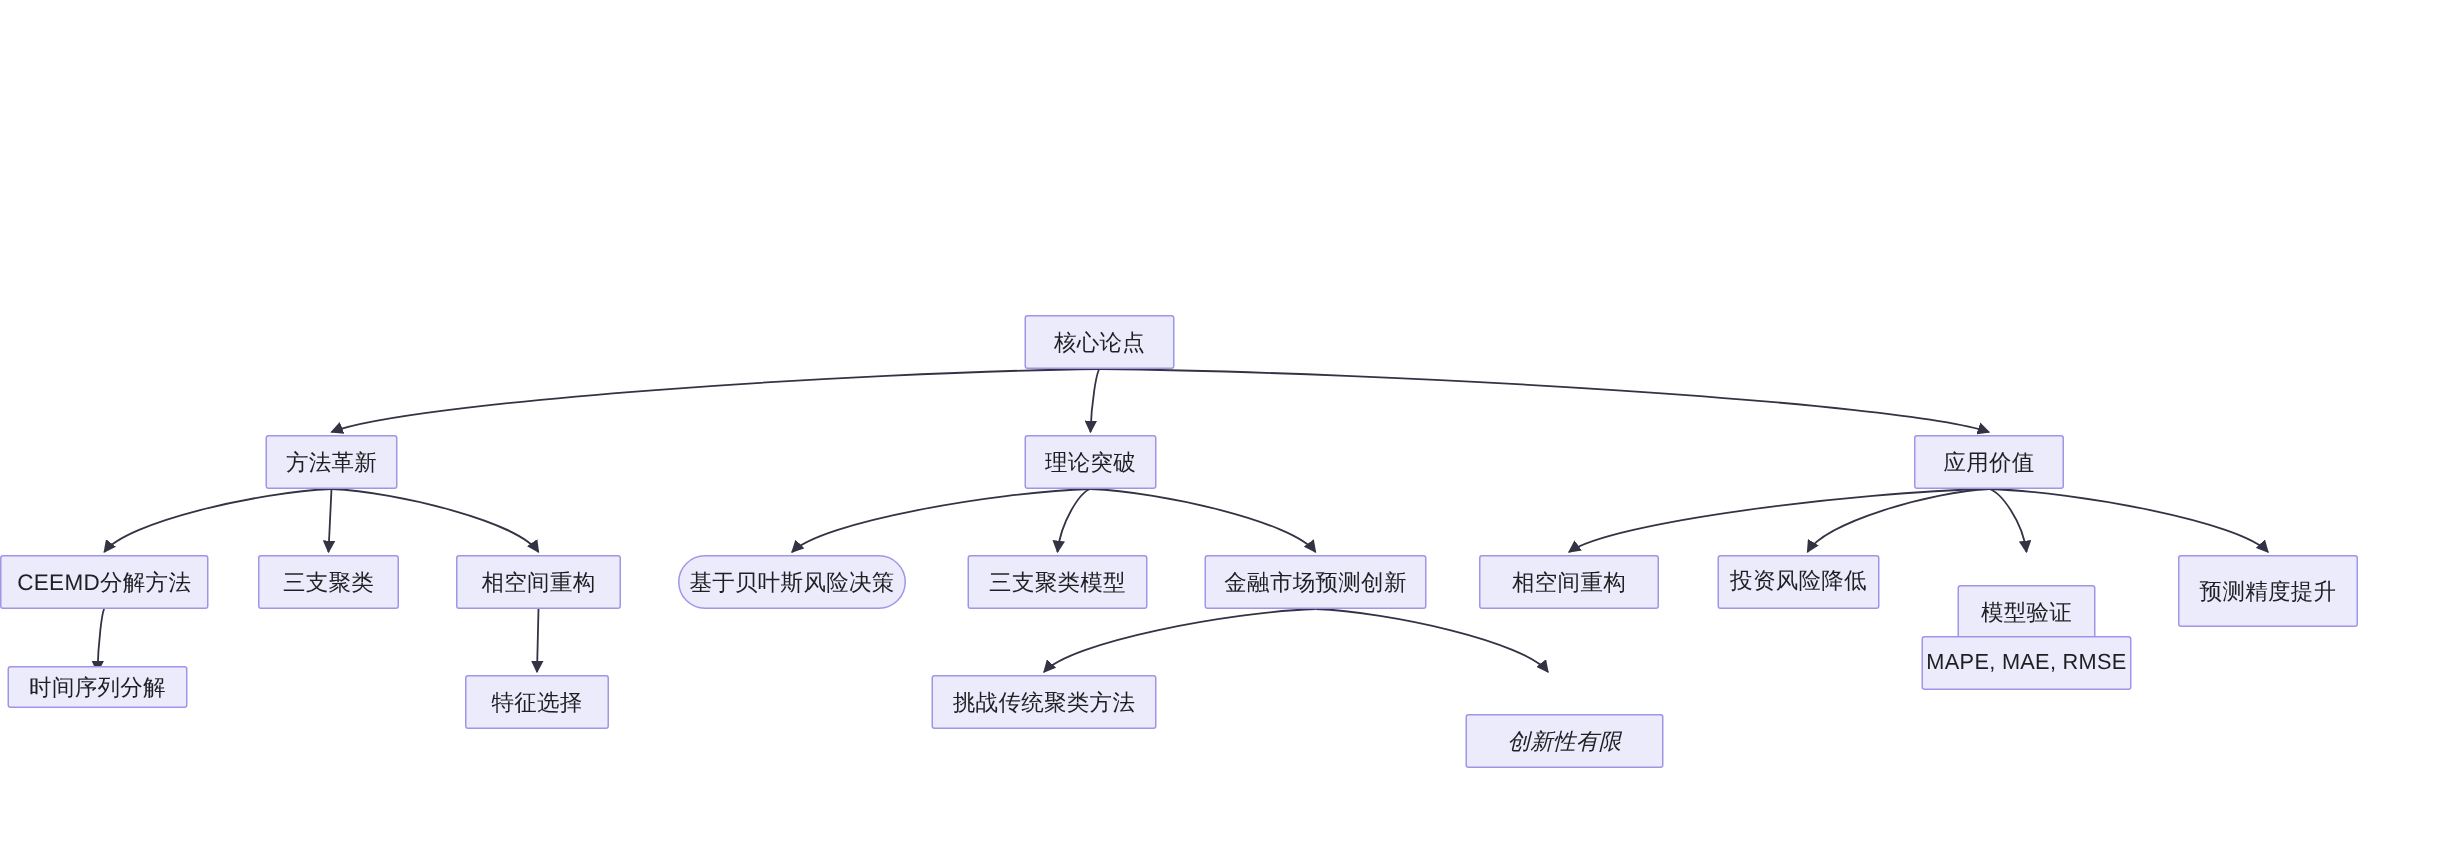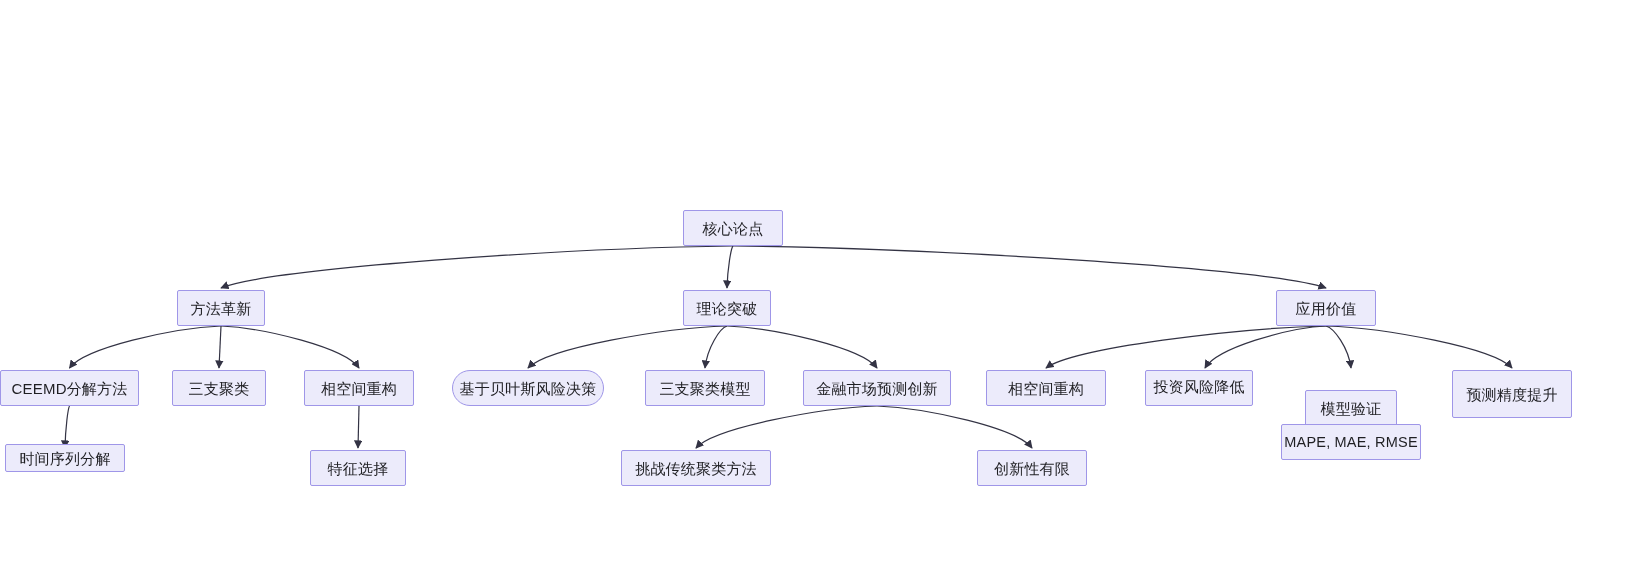--- a/index.html
+++ b/index.html
@@ -122,20 +122,20 @@
       </div>
       <div class="node" style="left: 5px; top: 444px; width: 120px; height: 28px;">
         <span>时间序列分解</span>
       </div>
       <div class="node" style="left: 310px; top: 450px; width: 96px; height: 36px;">
         <span>特征选择</span>
       </div>
       <div class="node" style="left: 621px; top: 450px; width: 150px; height: 36px;">
         <span>挑战传统聚类方法</span>
       </div>
-      <div class="node" style="left: 977px; top: 450px; width: 110px; height: 36px;">
+      <div class="node" style="left: 977px; top: 476px; width: 132px; height: 36px; font-style: italic;">
         <span>创新性有限</span>
       </div>
       <div class="node latin" style="left: 1281px; top: 424px; width: 140px; height: 36px;">
         <span>MAPE, MAE, RMSE</span>
       </div>
     </div>
 </div>
 
 </body></html>

